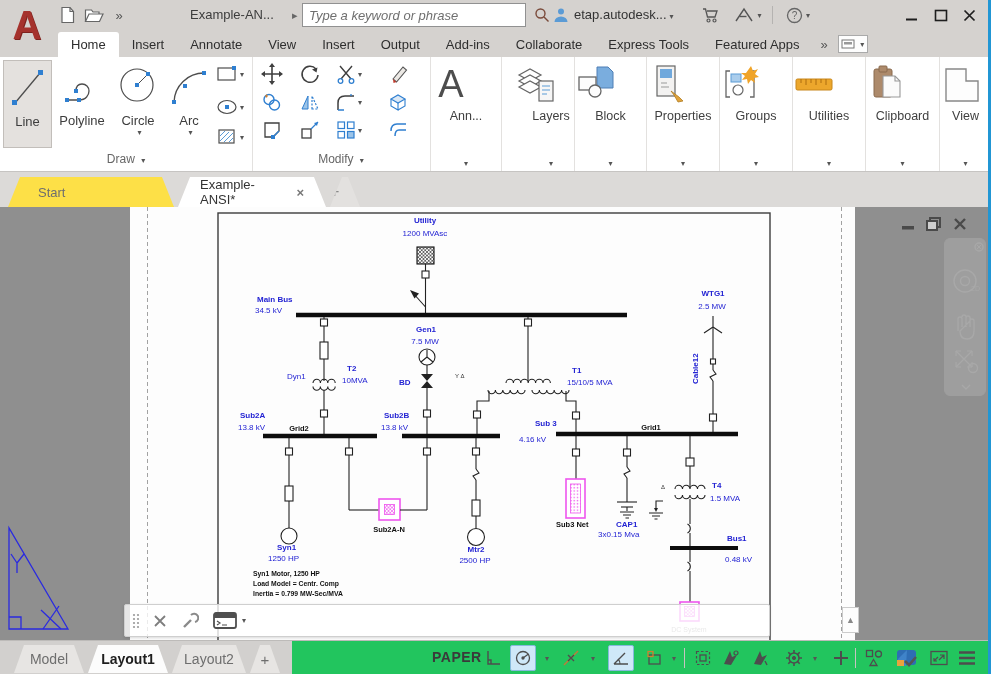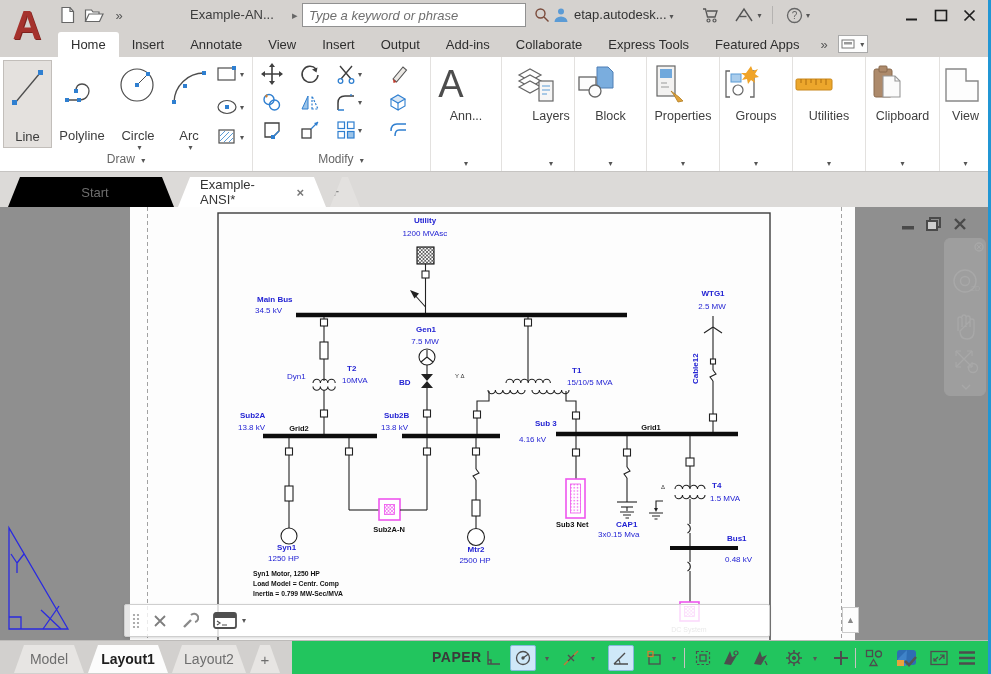--- a/index.html
+++ b/index.html
@@ -21,21 +21,21 @@
 
 #tabrow{position:absolute;left:0;top:30px;width:991px;height:27px;background:#d5d2cf;display:flex;align-items:flex-end;padding-left:58px}
 .rtab{padding:5px 13px;color:#2e2e2e;cursor:pointer;white-space:nowrap}
 .rtab.active{background:#fff;border-radius:3px 3px 0 0;font-weight:normal}
 #tab-overflow{margin-left:6px;color:#555;padding:5px 2px}
 #ribbon-toggle{margin:0 0 4px 8px;width:30px;height:18px;background:#fdfdfd;border:1px solid #aaa;display:flex;align-items:center;justify-content:center;gap:2px;cursor:pointer}
 
 #ribbon{position:absolute;left:0;top:57px;width:991px;height:115px;background:#fff;border-bottom:1px solid #c6c4c2}
 .psep{position:absolute;top:0;width:1px;height:114px;background:#e3e1df}
 .bigbtn{position:absolute;top:3px;display:flex;flex-direction:column;align-items:center;cursor:pointer;color:#3d3d3d;font-size:13px}
-.bigbtn .lab{margin-top:16px}
+.bigbtn .lab{margin-top:1px}
 .panel-foot{position:absolute;top:95px;height:19px;text-align:center;color:#666;font-size:12px;cursor:pointer}
 .cpanel{position:absolute;top:0;height:114px;text-align:center;cursor:pointer}
 .cpanel .icon{margin:6px auto 2px}
 .cpanel .clab{font-size:12.5px;color:#3f3f3f}
 .cpanel .cdd{position:absolute;bottom:3px;left:0;right:0;font-size:8px;color:#555}
 .mbtn{position:absolute;width:24px;height:24px;display:flex;align-items:center;justify-content:center;cursor:pointer}
 .mdd{position:absolute;width:12px;height:24px;font-size:8px;color:#555;display:flex;align-items:center;cursor:pointer}
 #line-btn{background:#e4e1de;border:1px solid #c2beba}
 
 #filetabs{position:absolute;left:0;top:172px;width:991px;height:35px;background:#dcdad8}
@@ -402,21 +402,21 @@
         <svg width="42" height="44" viewBox="0 0 42 44">
           <path d="M6 6h20v12h12v20H6z" fill="#fdfdfd" stroke="#888" stroke-width="1.4"></path>
         </svg>
       </div>
     <div class="clab">View</div>
       <div class="cdd">▾</div>
   </div>
 </div>
 
 <div id="filetabs">
-  <div class="ftab" style="left:8px;width:166px;background:#000000;color:#6e6e6e;justify-content:center;padding-left:30px">
+  <div class="ftab" style="left:8px;width:166px;background:#fde047;color:#6e6e6e;justify-content:flex-start;padding-left:30px">
       <span>Start</span>
     </div>
   <div class="ftab" style="left:178px;width:148px;background:#ffffff;color:#333">
     <span>Example-ANSI*</span>
     <span style="margin-left:8px;color:#777;font-weight:bold">×</span>
   </div>
   <div class="ftab" style="left:330px;width:30px;background:#e3e1df;color:#888;font-size:16px;padding:0">
       <span>+</span>
     </div>
 </div>

